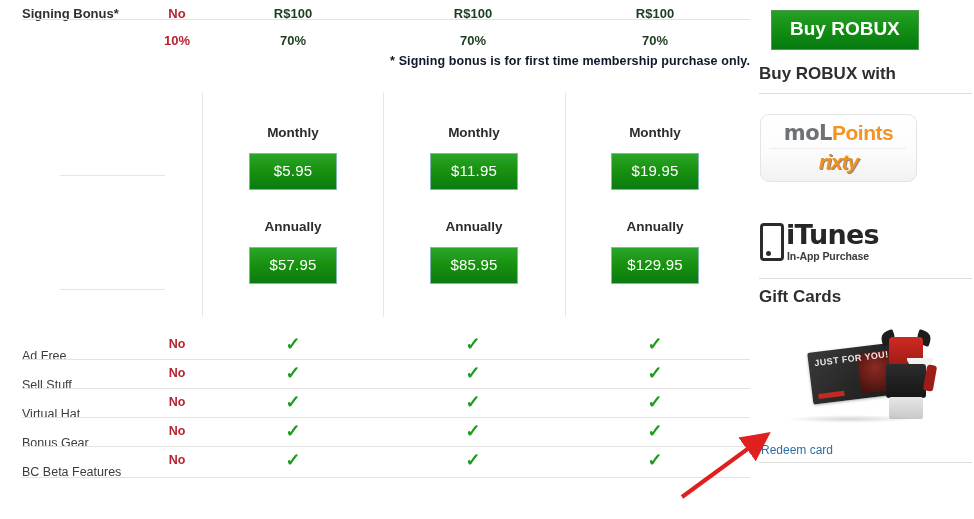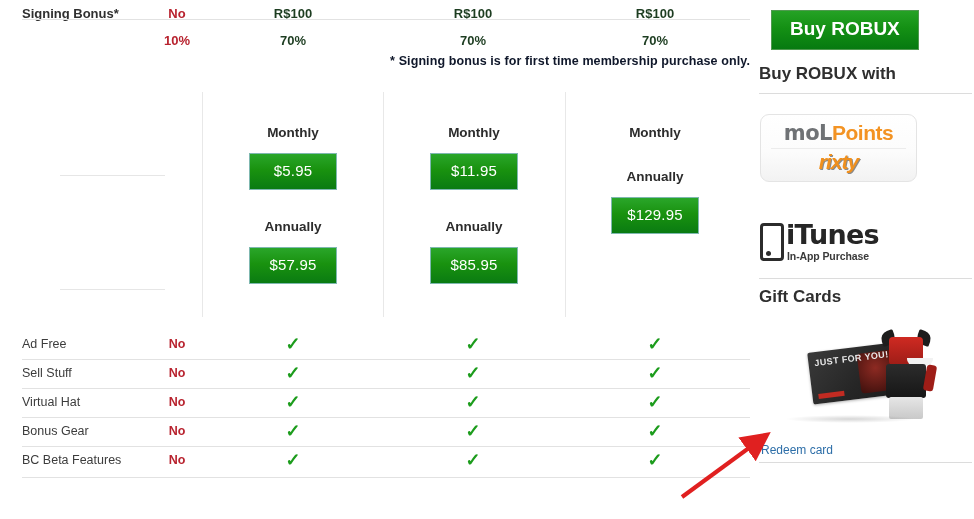--- a/index.html
+++ b/index.html
@@ -58,21 +58,21 @@
     box-sizing:border-box;
   }
   .placeholder-line{
     position:absolute;left:60px;width:105px;height:1px;background:#e6e6e6;
   }
 
   
   .feat{position:absolute;left:0;top:330px;width:750px;}
   .frow{position:relative;height:29px;}
   .frow .flbl{
-    position:absolute;left:22px;top:0;height:29px;line-height:29px;
+    position:absolute;left:22px;top:12px;height:29px;line-height:29px;
     font-size:12.5px;color:#3c3c3c;
   }
   .frow .fno{
     position:absolute;left:117px;top:0;width:120px;height:29px;line-height:29px;
     text-align:center;font-size:12.5px;font-weight:bold;color:#b8232f;
   }
   .frow .chk{
     position:absolute;top:0;width:120px;height:29px;line-height:29px;
     text-align:center;font-size:18px;color:#1c9c1c;font-weight:bold;
   }
@@ -243,20 +243,21 @@
 
     <div class="price-col pc-2">
       <div class="term">Monthly</div>
       <div class="pricebtn">$11.95</div>
       <div class="term" style="margin-top:29px;">Annually</div>
       <div class="pricebtn">$85.95</div>
     </div>
 
     <div class="price-col pc-3">
       <div class="term">Monthly</div>
+      <div class="pricebtn">$19.95</div>
       <div class="term" style="margin-top:29px;">Annually</div>
       <div class="pricebtn">$129.95</div>
     </div>
   </div>
 
   <div class="feat">
 
     <div class="frow">
       <span class="flbl">Ad Free</span>
       <span class="fno">No</span>

